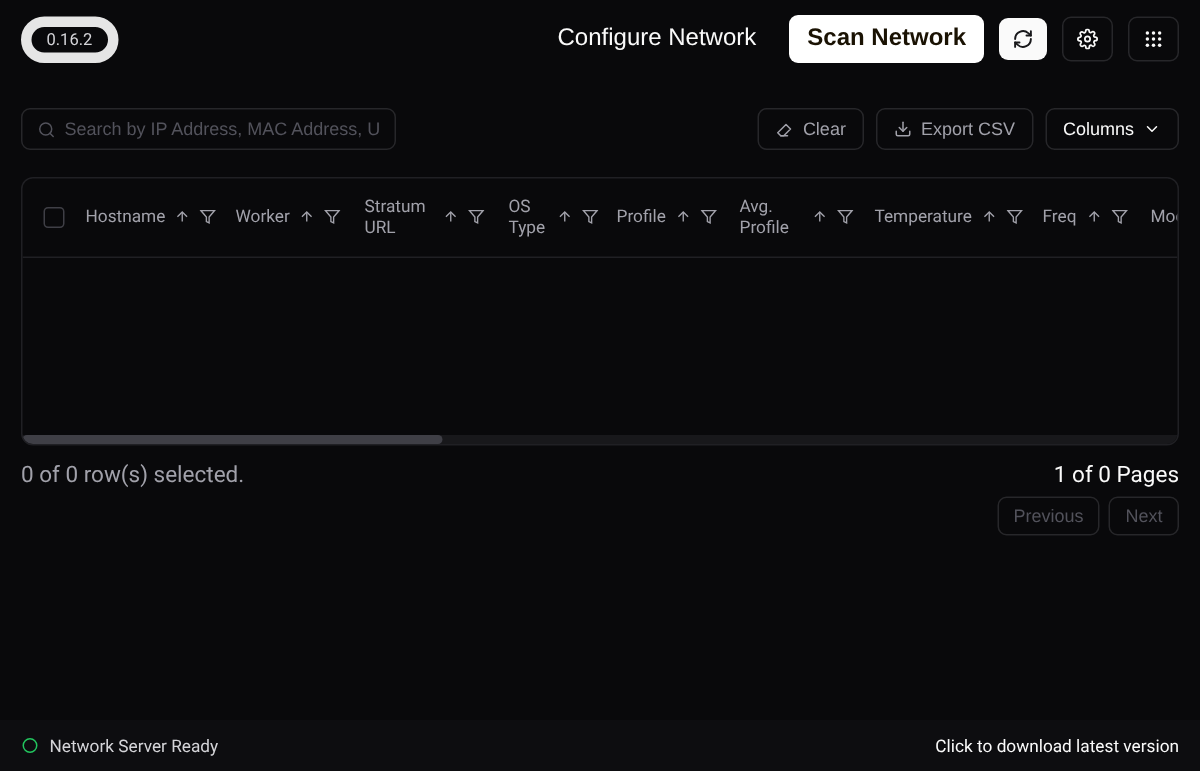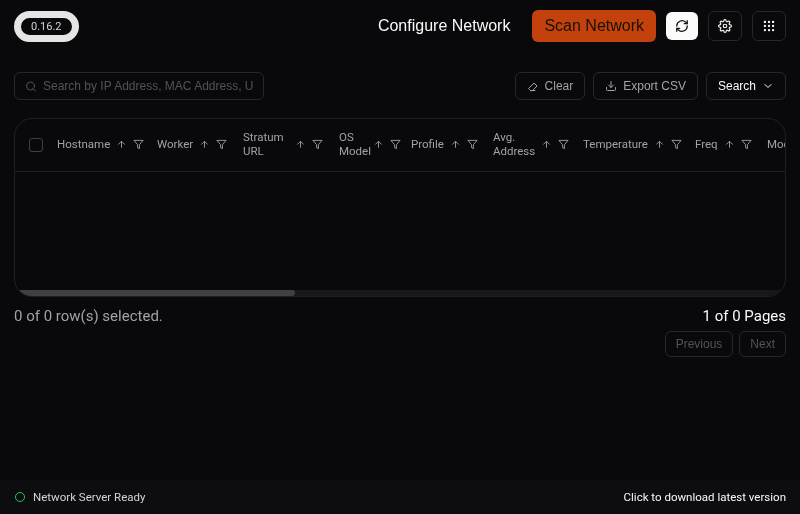--- a/index.html
+++ b/index.html
@@ -43,21 +43,21 @@
   font-size: 16px;
   font-weight: 500;
   cursor: pointer;
   display: inline-flex;
   align-items: center;
   gap: 6px;
   background: transparent;
   color: #fafafa;
 }
 .btn-ghost { color: #fafafa; }
-.btn-primary { background: #c2410c; color: #1a1203; font-weight: 400; }
+.btn-primary { background: #ffffff; color: #1a1203; font-weight: 700; }
 .btn-white { background: #fafafa; color: #18181b; padding: 7px 9px; }
 .btn-outline { border: 1px solid #27272a; color: #fafafa; padding: 7px 9px; }
 .toolbar {
   display: flex;
   align-items: center;
   padding: 20px 14px 10px;
   gap: 8px;
 }
 .search-wrap {
   display: flex;
@@ -87,21 +87,21 @@
   font-size: 12px;
   cursor: pointer;
   display: inline-flex;
   align-items: center;
   gap: 6px;
 }
 .btn-tool.white-text { color: #fafafa; }
 .table-wrap {
   margin: 8px 14px 0;
   border: 1px solid #202024;
-  border-radius: 18px;
+  border-radius: 8px;
   overflow: hidden;
 }
 .thead {
   display: flex;
   border-bottom: 1px solid #202024;
   padding: 12px 8px;
   overflow: hidden;
 }
 .th {
   display: flex;
@@ -225,21 +225,21 @@
   </button>
   <button class="btn-tool">
     <svg width="12" height="12" viewBox="0 0 24 24" fill="none" stroke="#a1a1aa" stroke-width="2" stroke-linecap="round" stroke-linejoin="round">
       <path d="M21 15v4a2 2 0 0 1-2 2H5a2 2 0 0 1-2-2v-4"></path>
         <polyline points="7 10 12 15 17 10"></polyline>
         <line x1="12" y1="15" x2="12" y2="3"></line>
     </svg>
     <span>Export CSV</span>
   </button>
   <button class="btn-tool white-text">
-    <span>Search</span>
+    <span>Columns</span>
     <svg width="12" height="12" viewBox="0 0 24 24" fill="none" stroke="#fafafa" stroke-width="2" stroke-linecap="round" stroke-linejoin="round">
       <polyline points="6 9 12 15 18 9"></polyline>
     </svg>
   </button>
 </div>
 
 <div class="table-wrap">
   <div class="thead">
     <div class="th" style="width:28px">
       <div class="checkbox-box"></div>
@@ -268,41 +268,41 @@
       <span class="label" style="width:46px">Stratum URL</span>
       <svg class="sort-icon" viewBox="0 0 24 24" fill="none" stroke="#a1a1aa" stroke-width="2">
           <path d="M12 19V5"></path>
           <path d="M5 12l7-7 7 7"></path>
         </svg>
       <svg class="filter-icon" viewBox="0 0 24 24" fill="none" stroke="#a1a1aa" stroke-width="2">
           <polygon points="22 3 2 3 10 12.46 10 19 14 21 14 12.46 22 3"></polygon>
         </svg>
     </div>
     <div class="th" style="width:72px">
-      <span class="label" style="width:28px">OS Model</span>
+      <span class="label" style="width:28px">OS Type</span>
       <svg class="sort-icon" viewBox="0 0 24 24" fill="none" stroke="#a1a1aa" stroke-width="2">
           <path d="M12 19V5"></path>
           <path d="M5 12l7-7 7 7"></path>
         </svg>
       <svg class="filter-icon" viewBox="0 0 24 24" fill="none" stroke="#a1a1aa" stroke-width="2">
           <polygon points="22 3 2 3 10 12.46 10 19 14 21 14 12.46 22 3"></polygon>
         </svg>
     </div>
     <div class="th" style="width:82px">
       <span class="label">Profile</span>
       <svg class="sort-icon" viewBox="0 0 24 24" fill="none" stroke="#a1a1aa" stroke-width="2">
           <path d="M12 19V5"></path>
           <path d="M5 12l7-7 7 7"></path>
         </svg>
       <svg class="filter-icon" viewBox="0 0 24 24" fill="none" stroke="#a1a1aa" stroke-width="2">
           <polygon points="22 3 2 3 10 12.46 10 19 14 21 14 12.46 22 3"></polygon>
         </svg>
     </div>
     <div class="th" style="width:90px">
-      <span class="label" style="width:42px">Avg. Address</span>
+      <span class="label" style="width:42px">Avg. Profile</span>
       <svg class="sort-icon" viewBox="0 0 24 24" fill="none" stroke="#a1a1aa" stroke-width="2">
           <path d="M12 19V5"></path>
           <path d="M5 12l7-7 7 7"></path>
         </svg>
       <svg class="filter-icon" viewBox="0 0 24 24" fill="none" stroke="#a1a1aa" stroke-width="2">
           <polygon points="22 3 2 3 10 12.46 10 19 14 21 14 12.46 22 3"></polygon>
         </svg>
     </div>
     <div class="th" style="width:112px">
       <span class="label">Temperature</span>

